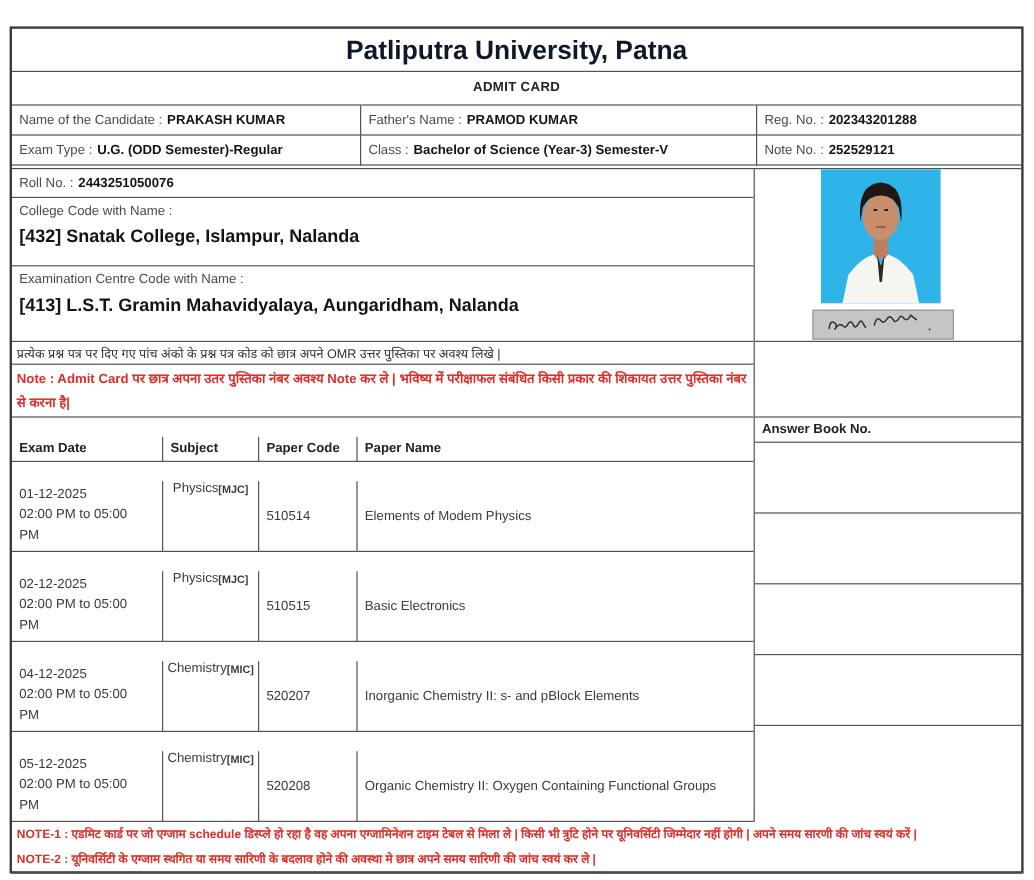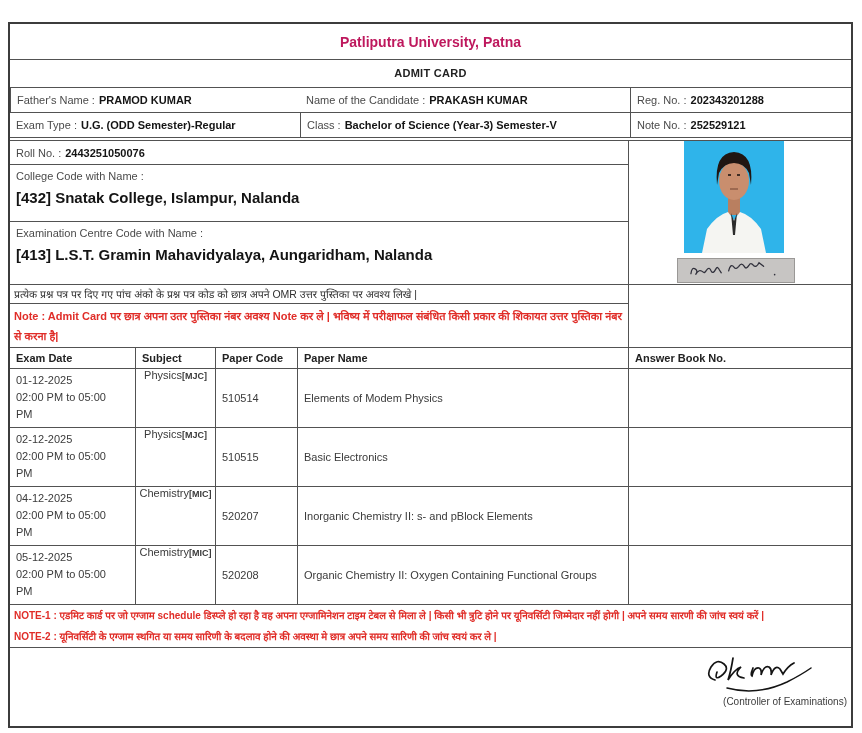--- a/index.html
+++ b/index.html
@@ -9,21 +9,21 @@
     font-family:"Liberation Sans","DejaVu Sans",sans-serif;
     color:#2a2a2a;
   }
   .doc {
     position:absolute; left:8px; top:22px; width:845px; height:706px;
     border:2px solid #3c3c3c; background:#fff;
   }
   .bb { border-bottom:1px solid #525252; }
   
   .title-row { height:36px; display:flex; align-items:center; justify-content:center; }
-  .title-row .t { font-size:14px; font-weight:bold; color:#be185d; }
+  .title-row .t { font-size:22px; font-weight:bold; color:#0f172a; }
   .sub-row { height:25px; display:flex; align-items:center; justify-content:center; }
   .sub-row .t { font-size:11px; font-weight:bold; color:#222; letter-spacing:.3px; }
   .dblgap { height:3px; border-bottom:1px solid #525252; }
   
   .info-grid { display:grid; grid-template-columns:290px 330px 1fr; }
   .ig-cell { height:25px; display:flex; align-items:center; padding:0 6px;
              font-size:11px; color:#4a4a4a; white-space:nowrap; overflow:hidden;
              border-bottom:1px solid #525252; }
   .ig-cell.c2, .ig-cell.c3 { border-left:1px solid #525252; }
   .lbl { color:#4a4a4a; font-weight:normal; }
@@ -37,21 +37,21 @@
   .two-line-row .lbl { display:block; }
   .two-line-row .val2 { display:block; margin-left:0; margin-top:7px; font-weight:bold; color:#141414; font-size:15px; }
   .college-row { height:57px; }
   .centre-row { height:63px; }
   .omr-row { height:19px; display:flex; align-items:center; padding:0 4px;
              font-size:10.5px; color:#303030; white-space:nowrap; overflow:hidden; }
   .rednote-row { height:44px; padding:2px 4px 0 4px; font-size:11px; font-weight:bold;
                  color:#e02d28; line-height:20px; }
   
   .sched { display:grid; grid-template-columns:126px 80px 82px 1fr; }
-  .sc { border-bottom:1px solid #525252; font-size:11px; padding:0 6px; color:#2e2e2e; }
+  .sc { border-bottom:1px solid #525252; font-size:11px; padding:0 6px; color:#2e2e2e;margin-top:16px; }
   .sc.r { border-right:1px solid #525252; }
   .sc.h { height:21px; display:flex; align-items:center; font-weight:bold; color:#222; }
   .sc.d { height:59px; padding-top:3px; line-height:17px; padding-right:12px; color:#3a3a3a; }
   .sc.m { height:59px; display:flex; align-items:center; color:#3a3a3a; }
   .sc.subj { flex-direction:row; align-items:flex-start; justify-content:center; }
   .subj-tag { font-size:9px; font-weight:bold; color:#3a3a3a; margin-top:2px; }
   
   .photocell { height:144px; border-bottom:1px solid #525252; position:relative; }
   .photo { position:absolute; left:55px; top:0px; width:100px; height:112px; display:block; }
   .sigstrip { position:absolute; left:48px; top:117px; width:118px; height:25px;
@@ -78,27 +78,27 @@
 
   <div class="title-row bb">
     <span class="t">Patliputra University, Patna</span>
   </div>
   <div class="sub-row">
     <span class="t">ADMIT CARD</span>
   </div>
   <div class="dblgap"></div>
 
   <div class="info-grid">
+    <div class="ig-cell c1">
+      <span class="lbl">Name of the Candidate :</span>
+      <span class="val">PRAKASH KUMAR</span>
+    </div>
     <div class="ig-cell c2">
       <span class="lbl">Father's Name :</span>
       <span class="val">PRAMOD KUMAR</span>
-    </div>
-    <div class="ig-cell c1">
-      <span class="lbl">Name of the Candidate :</span>
-      <span class="val">PRAKASH KUMAR</span>
     </div>
     <div class="ig-cell c3">
       <span class="lbl">Reg. No. :</span>
       <span class="val">202343201288</span>
     </div>
     <div class="ig-cell c1">
       <span class="lbl">Exam Type :</span>
       <span class="val">U.G. (ODD Semester)-Regular</span>
     </div>
     <div class="ig-cell c2">

